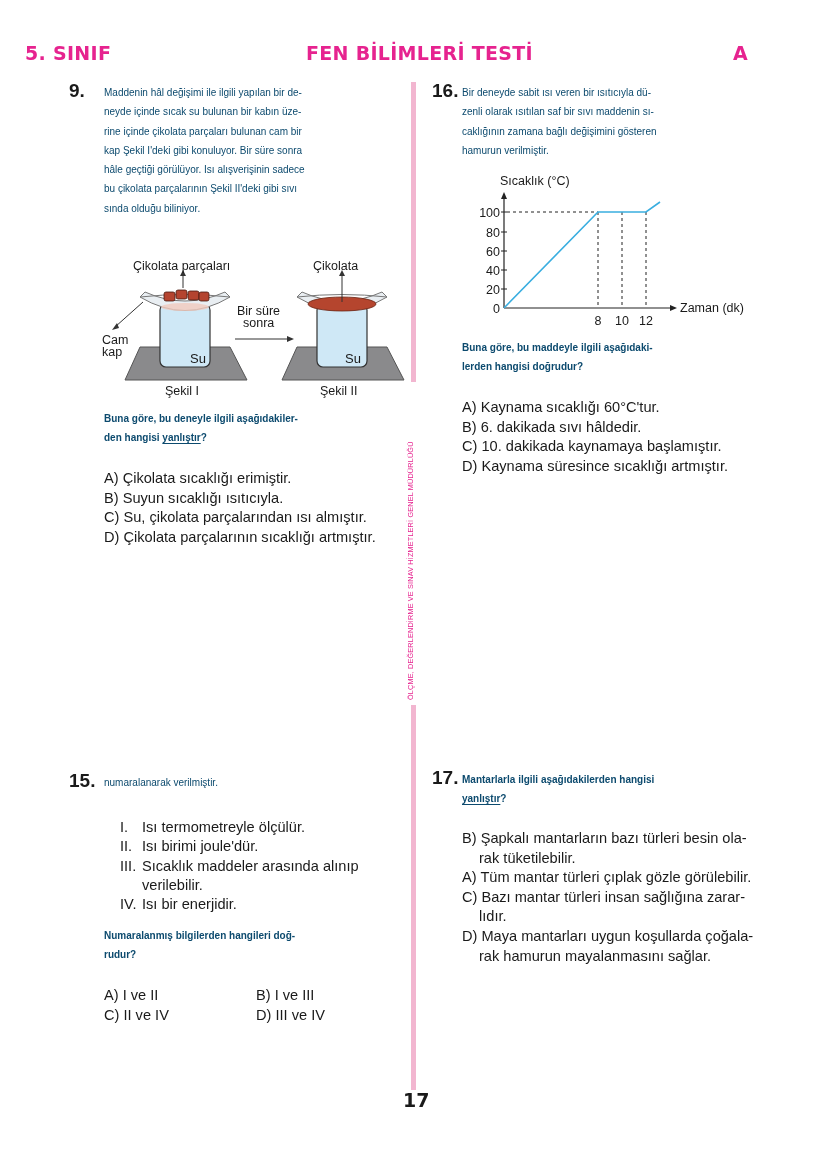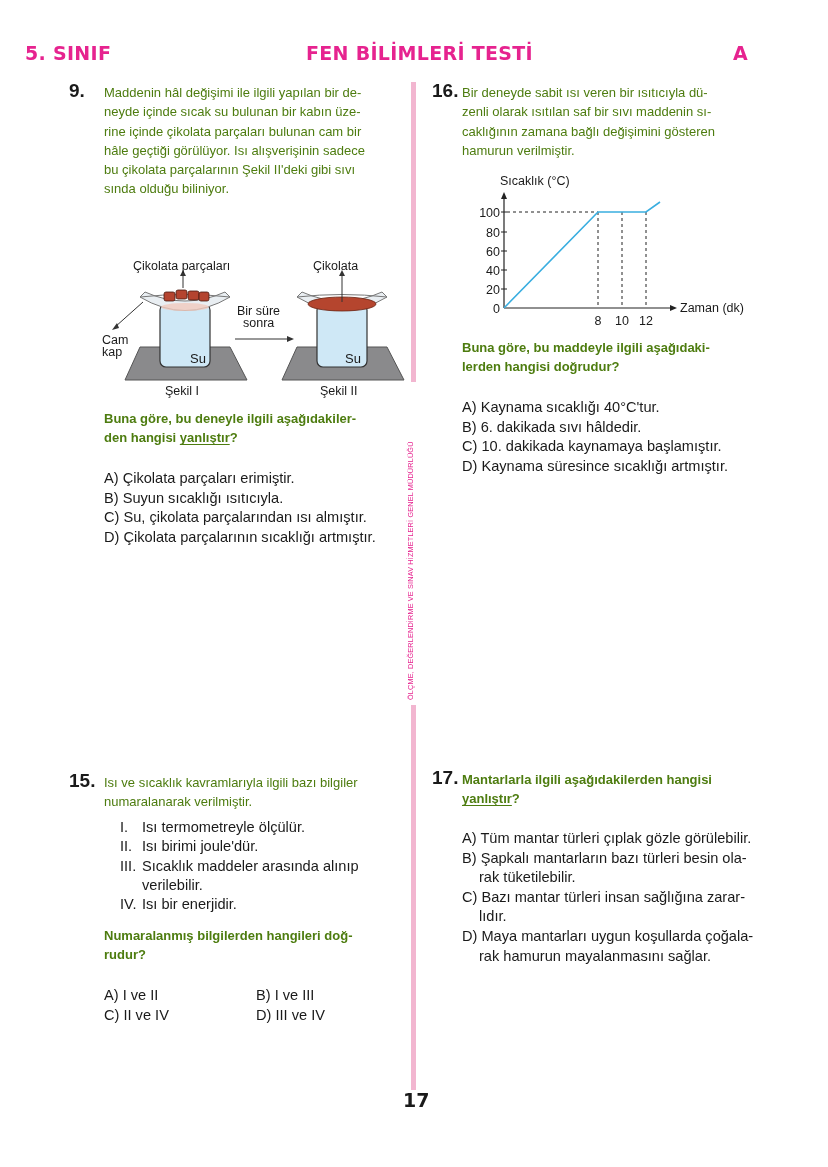--- a/index.html
+++ b/index.html
@@ -2,21 +2,21 @@
 <html><head>
   <meta charset="utf-8">
   <style>
     html, body { margin:0; padding:0; background:#ffffff; }
     body { width:828px; height:1167px; position:relative; overflow:hidden;
            font-family:"Liberation Sans", sans-serif; color:#1a1a1a; }
     .hdr { position:absolute; top:42px; font-family:"DejaVu Sans", sans-serif;
            font-weight:bold; color:#e6238f; font-size:19px; letter-spacing:0.3px; }
     .abs { position:absolute; }
     .qnum { position:absolute; font-weight:bold; font-size:19px; color:#1a1a1a; }
-    .txt { font-size:13px; line-height:19.3px; color:#4d7c0f; }
+    .txt { font-size:10px; line-height:19.3px; color:#0c4a6e; }
     .txt p { margin:0; }
     .bold { font-weight:bold; }
     .u { text-decoration:underline; text-underline-offset:2px; }
     .opt { font-size:14.6px; line-height:19.6px; margin:0; }
     .sep { position:absolute; left:411px; width:5px; background:#f2b6d0; }
     .vtext { position:absolute; left:406px; top:700px; transform-origin:0 0;
              transform:rotate(-90deg); font-size:7.3px; color:#e6238f; white-space:nowrap;
              letter-spacing:0.15px; }
     .pagenum { position:absolute; left:403px; top:1089px; font-weight:bold; font-size:19px;
                font-family:"DejaVu Sans", sans-serif; }
@@ -34,20 +34,21 @@
 
 <div class="sep" style="top:82px; height:300px;"></div>
 <div class="sep" style="top:705px; height:385px;"></div>
 <div class="vtext">ÖLÇME, DEĞERLENDİRME VE SINAV HİZMETLERİ GENEL MÜDÜRLÜĞÜ</div>
 
 <div class="qnum" style="left:69px; top:80px;">9.</div>
 <div class="abs txt" style="left:104px; top:83px; width:300px;">
   <p>Maddenin hâl değişimi ile ilgili yapılan bir de-</p>
   <p>neyde içinde sıcak su bulunan bir kabın üze-</p>
   <p>rine içinde çikolata parçaları bulunan cam bir</p>
+  <p>kap Şekil I'deki gibi konuluyor. Bir süre sonra</p>
   <p>hâle geçtiği görülüyor. Isı alışverişinin sadece</p>
   <p>bu çikolata parçalarının Şekil II'deki gibi sıvı</p>
   <p>sında olduğu biliniyor.</p>
 </div>
 
 <svg class="abs" style="left:95px; top:252px;" width="310" height="150" viewBox="0 0 310 150">
 
   <g>
     <polygon points="45,95 135,95 152,128 30,128" fill="#8a8a8c" stroke="#555" stroke-width="1"></polygon>
     <rect x="65" y="52" width="50" height="63" rx="6" fill="#cfe8f6" stroke="#333" stroke-width="1.2"></rect>
@@ -86,21 +87,21 @@
     <text x="250" y="111" font-size="13" fill="#1a1a1a">Su</text>
     <text x="225" y="143" font-size="12.5" fill="#1a1a1a">Şekil II</text>
   </g>
 </svg>
 
 <div class="abs txt bold" style="left:104px; top:409px; width:300px;">
   <p>Buna göre, bu deneyle ilgili aşağıdakiler-</p>
   <p><span>den hangisi </span><span class="u">yanlıştır</span><span>?</span></p>
 </div>
 <div class="abs" style="left:104px; top:469px; width:300px;">
-  <p class="opt">A) Çikolata parçaları erimiştir.</p>
+  <p class="opt">A) Çikolata sıcaklığı erimiştir.</p>
   <p class="opt">B) Suyun sıcaklığı ısıtıcıyla.</p>
   <p class="opt">C) Su, çikolata parçalarından ısı almıştır.</p>
   <p class="opt">D) Çikolata parçalarının sıcaklığı artmıştır.</p>
 </div>
 
 <div class="qnum" style="left:432px; top:80px;">16.</div>
 <div class="abs txt" style="left:462px; top:83px; width:310px;">
   <p>Bir deneyde sabit ısı veren bir ısıtıcıyla dü-</p>
   <p>zenli olarak ısıtılan saf bir sıvı maddenin sı-</p>
   <p>caklığının zamana bağlı değişimini gösteren</p>
@@ -146,29 +147,28 @@
   </g>
 
   <polyline points="44,143 138,47 186,47 200,37" fill="none" stroke="#3aaee0" stroke-width="1.6"></polyline>
 </svg>
 
 <div class="abs txt bold" style="left:462px; top:338px; width:310px;">
   <p>Buna göre, bu maddeyle ilgili aşağıdaki-</p>
   <p>lerden hangisi doğrudur?</p>
 </div>
 <div class="abs" style="left:462px; top:398px; width:310px;">
-  <p class="opt">A) Kaynama sıcaklığı 40°C'tur.</p>
+  <p class="opt">A) Kaynama sıcaklığı 60°C'tur.</p>
   <p class="opt">B) 6. dakikada sıvı hâldedir.</p>
   <p class="opt">C) 10. dakikada kaynamaya başlamıştır.</p>
   <p class="opt">D) Kaynama süresince sıcaklığı artmıştır.</p>
 </div>
 
 <div class="qnum" style="left:69px; top:770px;">15.</div>
 <div class="abs txt" style="left:104px; top:773px; width:300px;">
-  <p>Isı ve sıcaklık kavramlarıyla ilgili bazı bilgiler</p>
   <p>numaralanarak verilmiştir.</p>
 </div>
 <div class="abs" style="left:120px; top:818px; width:285px;">
   <div class="roman">
       <span class="rn">I.</span>
       <span>Isı termometreyle ölçülür.</span>
     </div>
   <div class="roman">
       <span class="rn">II.</span>
       <span>Isı birimi joule'dür.</span>
@@ -196,25 +196,25 @@
   <span>C) II ve IV</span>
   <span>D) III ve IV</span>
 </div>
 
 <div class="qnum" style="left:432px; top:767px;">17.</div>
 <div class="abs txt bold" style="left:462px; top:770px; width:310px;">
   <p>Mantarlarla ilgili aşağıdakilerden hangisi</p>
   <p><span class="u">yanlıştır</span><span>?</span></p>
 </div>
 <div class="abs" style="left:462px; top:829px; width:310px;">
-  <div class="opt"><span>A) Tüm mantar türleri çıplak gözle görülebilir.</span></div>
   <div class="opt">
       <div>B) Şapkalı mantarların bazı türleri besin ola-</div>
       <div style="padding-left:17px;">rak tüketilebilir.</div>
     </div>
+  <div class="opt"><span>A) Tüm mantar türleri çıplak gözle görülebilir.</span></div>
   <div class="opt">
       <div>C) Bazı mantar türleri insan sağlığına zarar-</div>
       <div style="padding-left:17px;">lıdır.</div>
     </div>
   <div class="opt">
       <div>D) Maya mantarları uygun koşullarda çoğala-</div>
       <div style="padding-left:17px;">rak hamurun mayalanmasını sağlar.</div>
     </div>
 </div>
 

